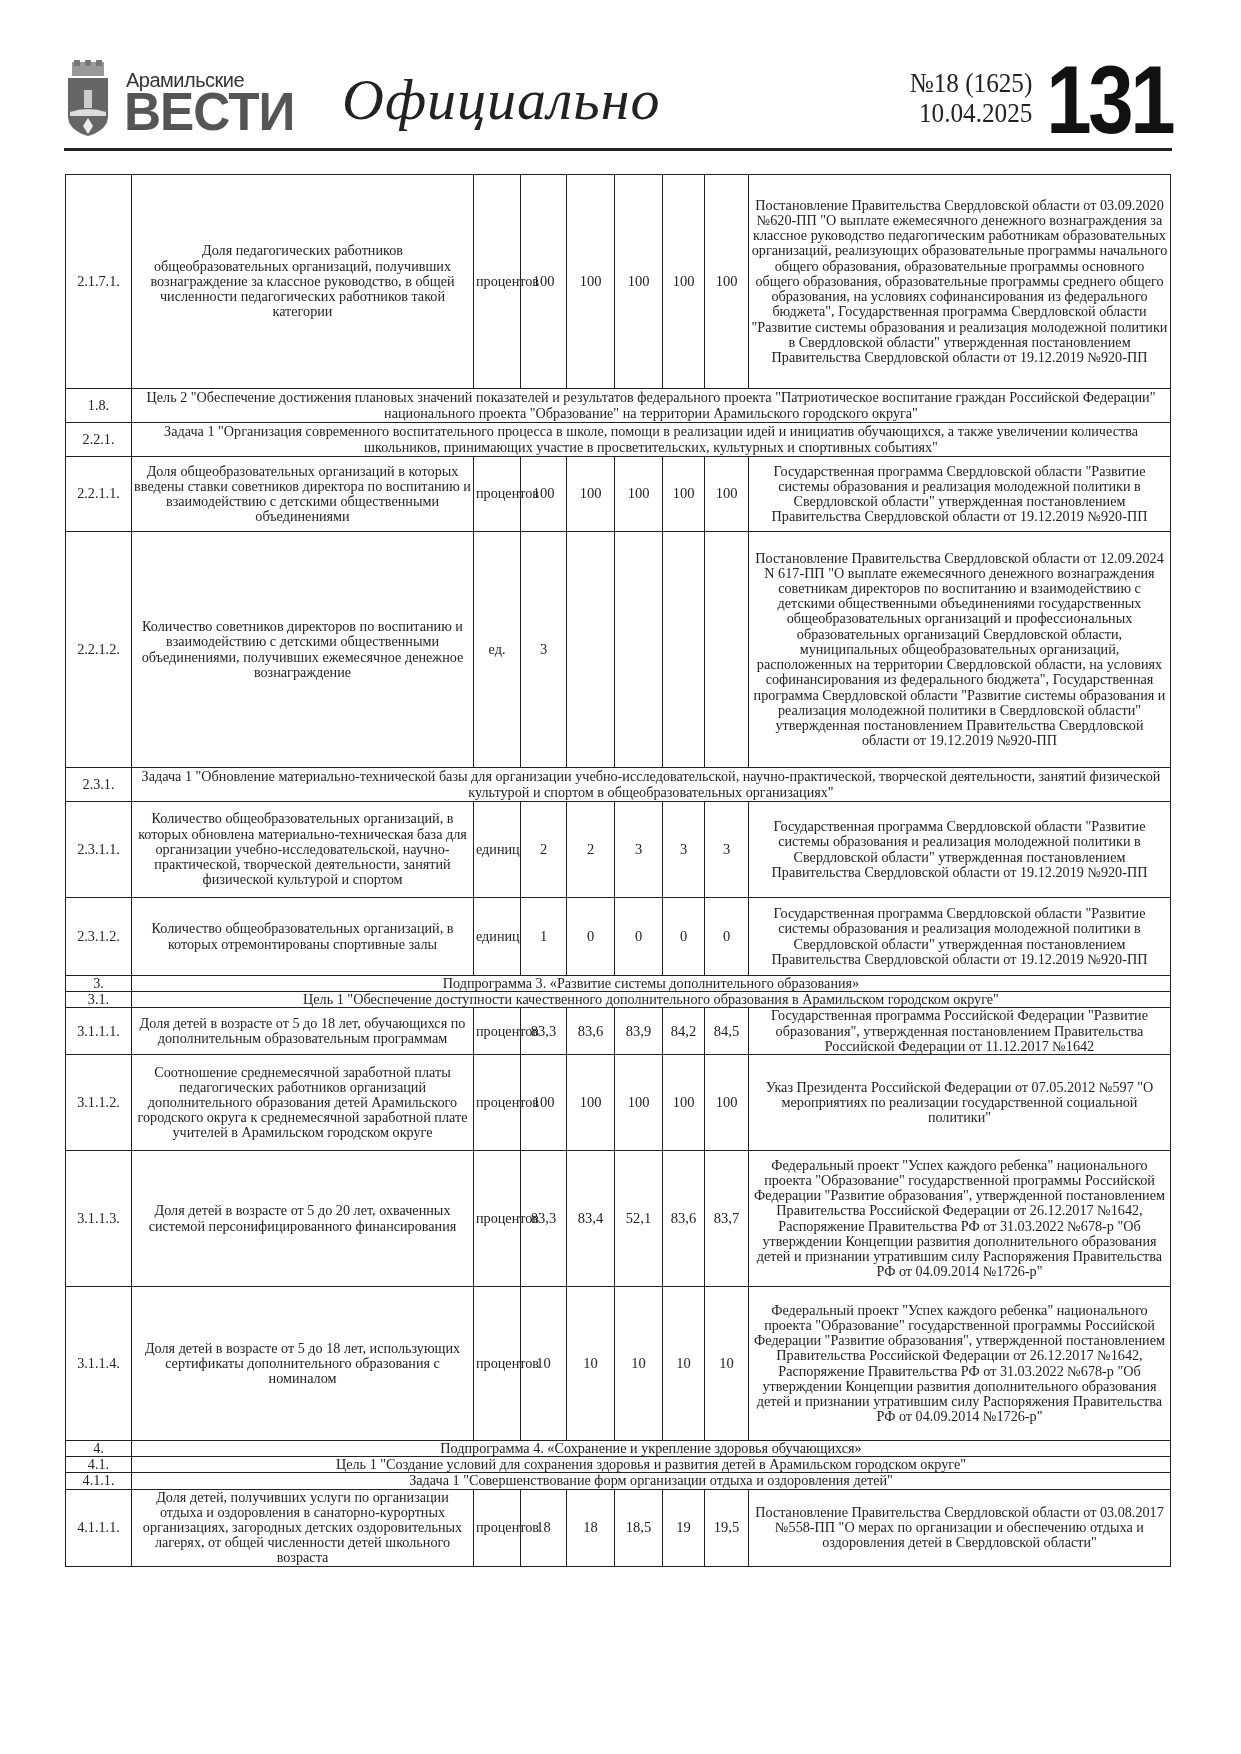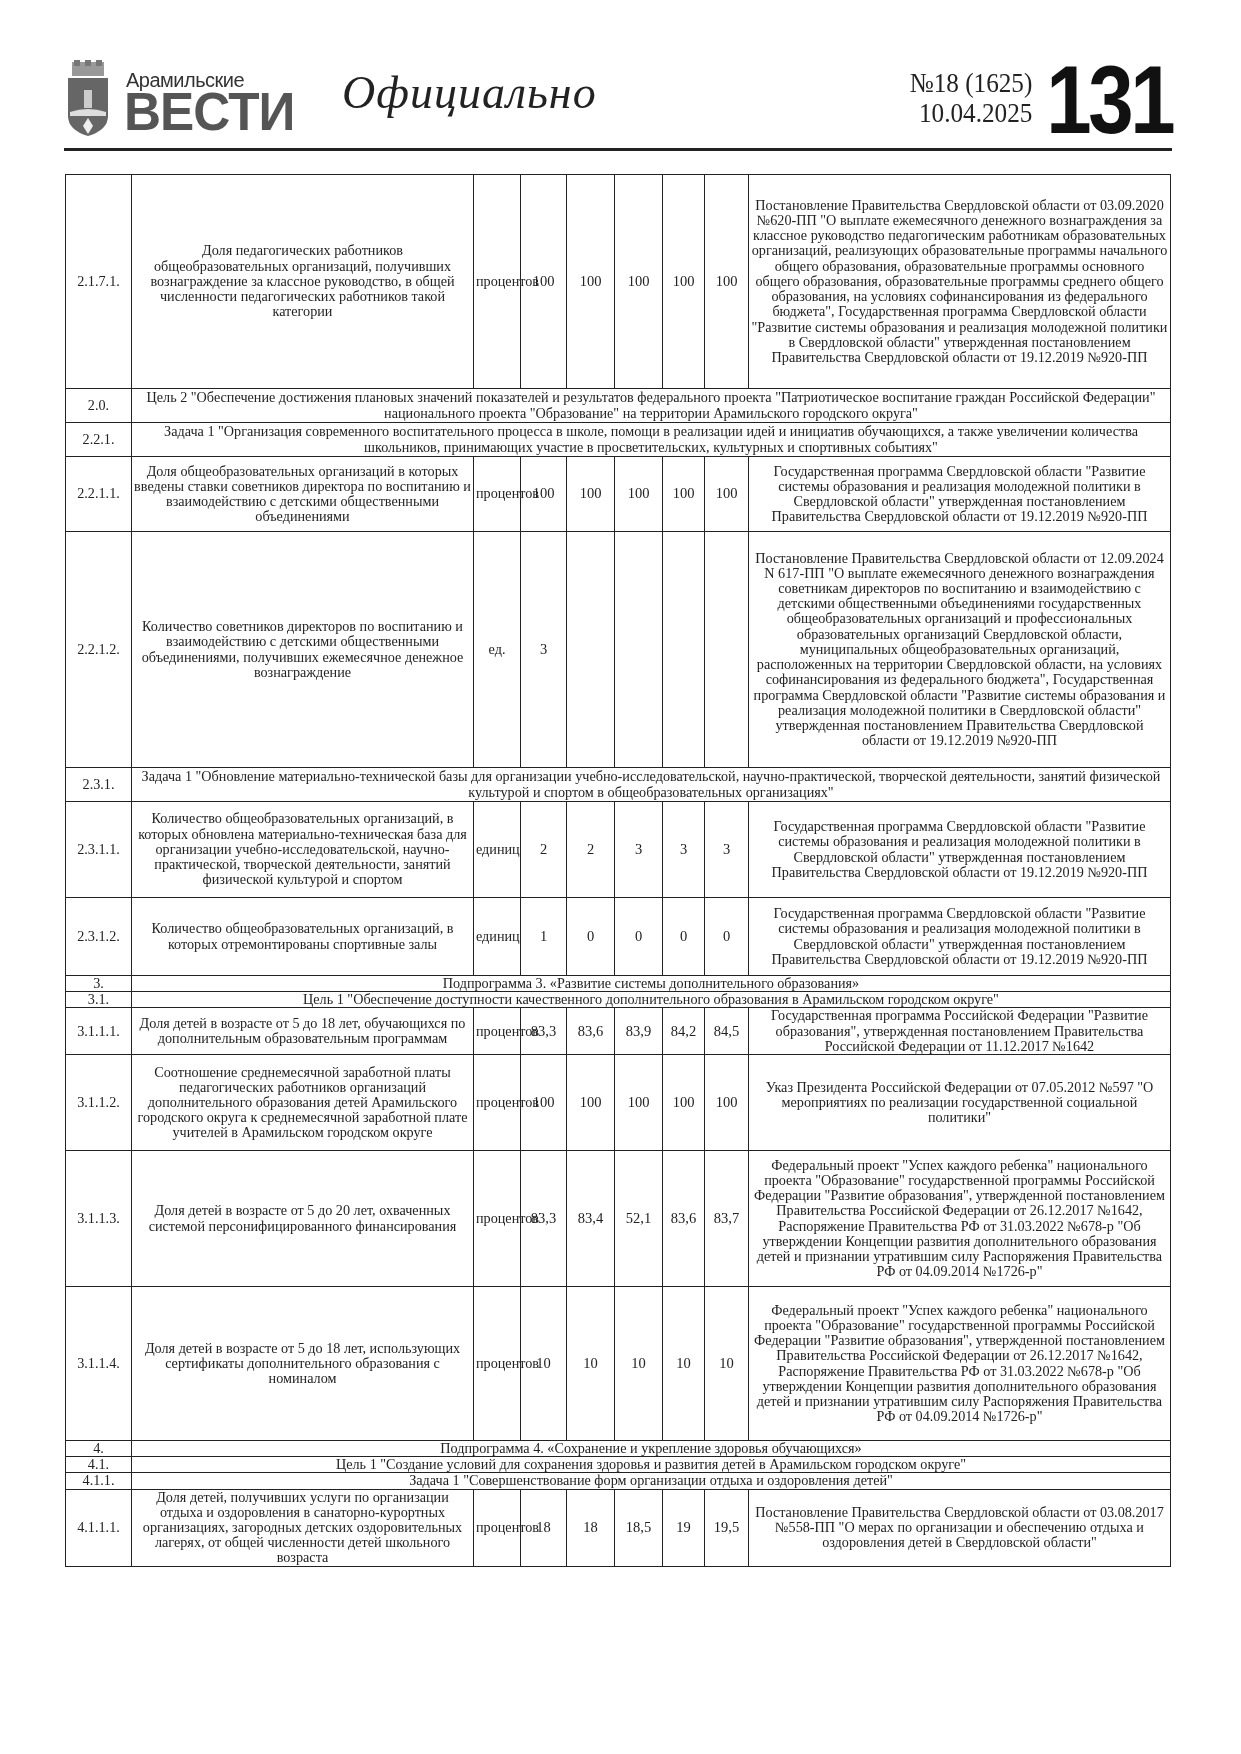--- a/index.html
+++ b/index.html
@@ -1,21 +1,21 @@
 <!DOCTYPE html>
 <html><head>
 <meta charset="utf-8">
 <style>
   html, body { margin:0; padding:0; background:#fff; }
   body { width:1241px; height:1754px; position:relative; overflow:hidden; font-family:"Liberation Serif", serif; color:#222; }
   .masthead { position:absolute; left:64px; top:56px; width:1108px; height:92px; }
   .crest { position:absolute; left:2px; top:4px; width:44px; height:78px; }
   .brand-top { position:absolute; left:62px; top:13px; font-family:"Liberation Sans", sans-serif; font-size:20px; color:#333; letter-spacing:-0.5px; }
   .brand-main { position:absolute; left:60px; top:28px; font-family:"Liberation Sans", sans-serif; font-weight:bold; font-size:54px; color:#555; letter-spacing:-1px; line-height:54px; transform:scaleX(0.95); transform-origin:left; }
-  .section-title { position:absolute; left:278px; top:10px; font-family:"Liberation Serif", serif; font-style:italic; font-size:46px; color:#222; letter-spacing:1px;text-align:center; }
+  .section-title { position:absolute; left:278px; top:10px; font-family:"Liberation Serif", serif; font-style:italic; font-size:58px; color:#222; letter-spacing:1px;text-align:center; }
   .issue { position:absolute; right:140px; top:12px; text-align:right; font-family:"Liberation Serif", serif; font-size:28px; line-height:30px; color:#222; transform:scaleX(0.9); transform-origin:right; }
   .page-num { position:absolute; right:0; top:-4px; font-family:"Liberation Sans", sans-serif; font-weight:bold; font-size:96px; line-height:96px; color:#111; letter-spacing:-4px; transform:scaleX(0.85); transform-origin:right; }
   .rule { position:absolute; left:64px; top:148px; width:1108px; height:3px; background:#222; }
   table.main { position:absolute; left:65px; top:174px; width:1106px; border-collapse:collapse; table-layout:fixed; font-size:14.2px; line-height:15.2px; }
   table.main td { border:1.3px solid #222; text-align:center; vertical-align:middle; padding:0 2px; }
   .num { font-size:14.5px; }
   .span-row td.text { padding:0 6px; }
 </style>
 </head>
 <body>
@@ -60,21 +60,21 @@
         <td>Доля педагогических работников общеобразовательных организаций, получивших вознаграждение за классное руководство, в общей численности педагогических работников такой категории</td>
         <td>процентов</td>
         <td class="num">100</td>
         <td class="num">100</td>
         <td class="num">100</td>
         <td class="num">100</td>
         <td class="num">100</td>
         <td>Постановление Правительства Свердловской области от 03.09.2020 №620-ПП "О выплате ежемесячного денежного вознаграждения за классное руководство педагогическим работникам образовательных организаций, реализующих образовательные программы начального общего образования, образовательные программы основного общего образования, образовательные программы среднего общего образования, на условиях софинансирования из федерального бюджета", Государственная программа Свердловской области "Развитие системы образования и реализация молодежной политики в Свердловской области" утвержденная постановлением Правительства Свердловской области от 19.12.2019 №920-ПП</td>
       </tr>
       <tr class="span-row" style="height: 34px;">
-        <td>2.0.</td>
+        <td>1.8.</td>
         <td class="text" colspan="8">Цель 2 "Обеспечение достижения плановых значений показателей и результатов федерального проекта "Патриотическое воспитание граждан Российской Федерации" национального проекта "Образование" на территории Арамильского городского округа"</td>
       </tr>
       <tr class="span-row" style="height: 34px;">
         <td>2.2.1.</td>
         <td class="text" colspan="8">Задача 1 "Организация современного воспитательного процесса в школе, помощи в реализации идей и инициатив обучающихся, а также увеличении количества школьников, принимающих участие в просветительских, культурных и спортивных событиях"</td>
       </tr>
       <tr style="height: 75px;">
         <td>2.2.1.1.</td>
         <td>Доля общеобразовательных организаций в которых введены ставки советников директора по воспитанию и взаимодействию с детскими общественными объединениями</td>
         <td>процентов</td>

